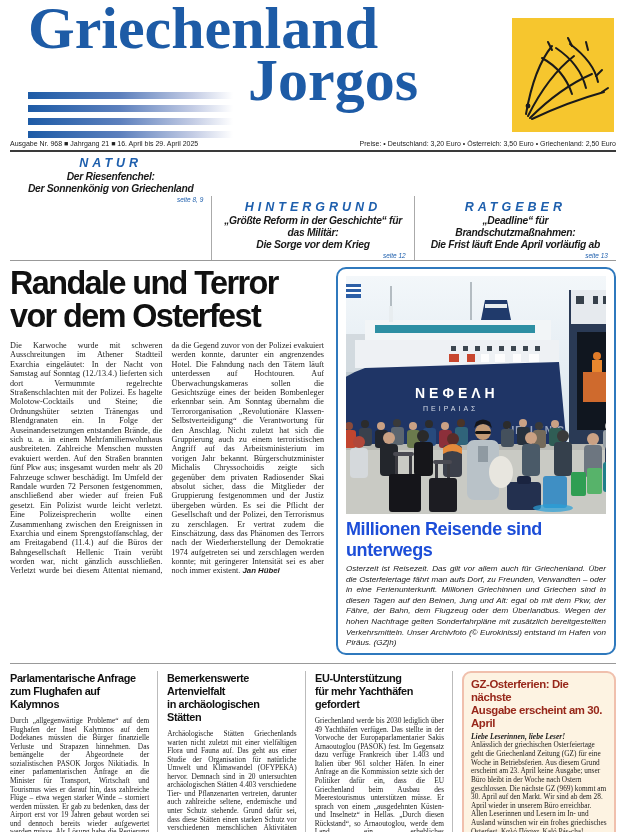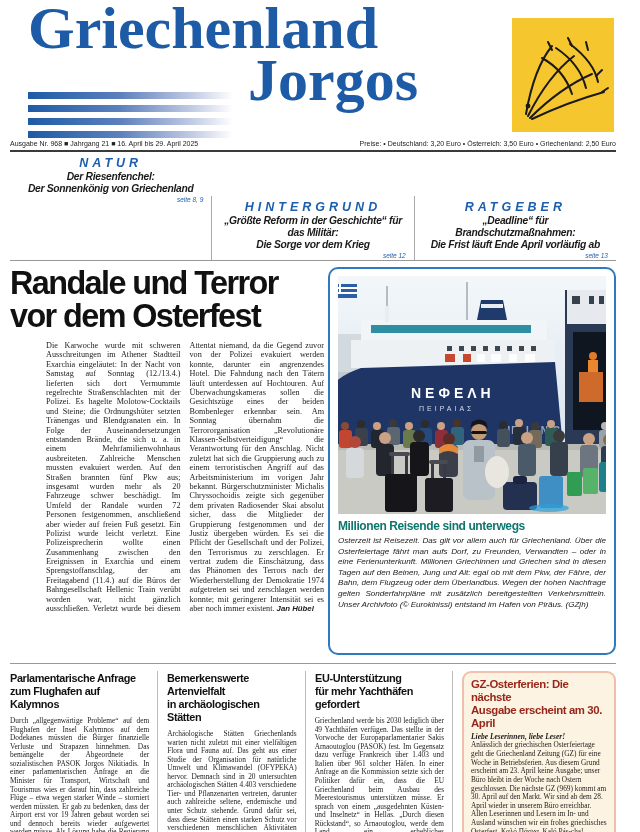--- a/index.html
+++ b/index.html
@@ -25,36 +25,36 @@
   .teaser { flex:1; text-align:center; padding:4px 8px 1px 8px;font-style:italic; }
   .teaser + .teaser { border-left:1px solid #aaa;margin-top:44px; }
   .teaser-section { color:#1e5fad; font-family:"Liberation Sans",sans-serif; font-weight:bold;
     font-size:12.5px; letter-spacing:4px; }
   .teaser-title { font-family:"Liberation Sans",sans-serif; font-weight:bold; font-size:10.3px;
     line-height:1.18; white-space:pre-line; letter-spacing:-0.3px; margin-top:1px; }
   .teaser-page { color:#1e5fad; font-family:"Liberation Sans",sans-serif; font-size:6.5px;
     text-align:right; margin-top:1px; }
 
   
-  .main { display:flex; gap:4px; margin-top:6px; }
+  .main { display:flex; gap:12px; margin-top:6px; }
   .lead { width:314px; }
   .lead-headline { font-family:"Liberation Sans",sans-serif; font-weight:bold; font-size:33px;
     line-height:0.98; letter-spacing:-1.6px; white-space:pre-line; color:#111;
     transform:scaleX(0.98); transform-origin:left top; }
   .lead-body { margin-top:9px; height:300px; column-count:2; column-gap:9px;
-    font-size:8.2px; line-height:1.145; text-align:justify; hyphens:auto; color:#1c1c1c;margin-left:36px; }
+    font-size:8.2px; line-height:1.145; text-align:justify; hyphens:auto; color:#1c1c1c; }
   .lead-author { font-family:"Liberation Sans",sans-serif; font-weight:bold; font-style:italic;
     font-size:7.8px; }
 
   .photo-box { flex:1; border:2px solid #2f79bd; border-radius:10px; padding:7px 8px 5px 8px;
     background:#fff; height:388px; }
   .photo-frame { width:100%; height:238px; overflow:hidden; background:#dfe8ef; }
   .photo-frame svg { display:block; width:100%; height:100%; }
-  .photo-title { font-family:"Liberation Sans",sans-serif; font-weight:bold; font-size:12px;
-    letter-spacing:-0.4px; margin:5px 0 3px 0; color:#0f766e; }
+  .photo-title { font-family:"Liberation Sans",sans-serif; font-weight:bold; font-size:18px;
+    letter-spacing:-0.4px; margin:5px 0 3px 0; color:#1d4ed8; }
   .photo-caption { font-family:"Liberation Sans",sans-serif; font-style:italic; font-size:8.1px;
     line-height:1.3; text-align:justify; color:#222; }
 
   
   .bottom { display:flex; margin-top:8px; border-top:1px solid #999; padding-top:7px; }
   .bcol { width:149px; padding-right:8px; }
   .bcol + .bcol { border-left:1px solid #bbb; padding-left:9px; }
   .bcol-box { width:164px; padding-right:0; }
   .b-head { font-family:"Liberation Sans",sans-serif; font-weight:bold; font-size:11.6px;
     line-height:1.12; letter-spacing:-0.4px; white-space:pre-line; color:#111;

